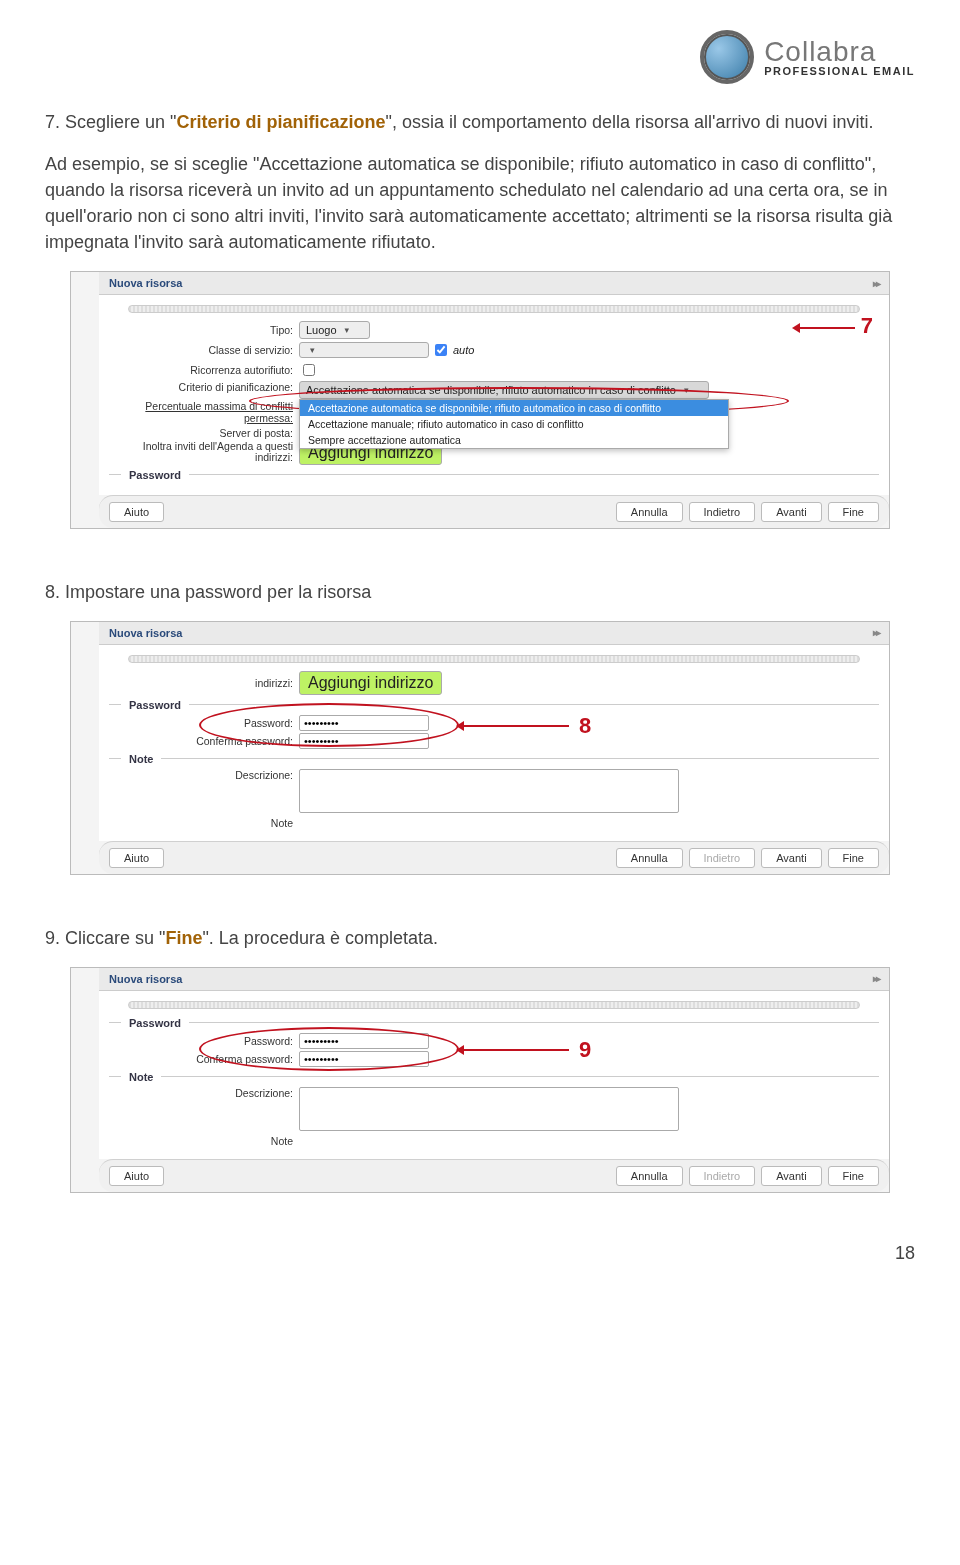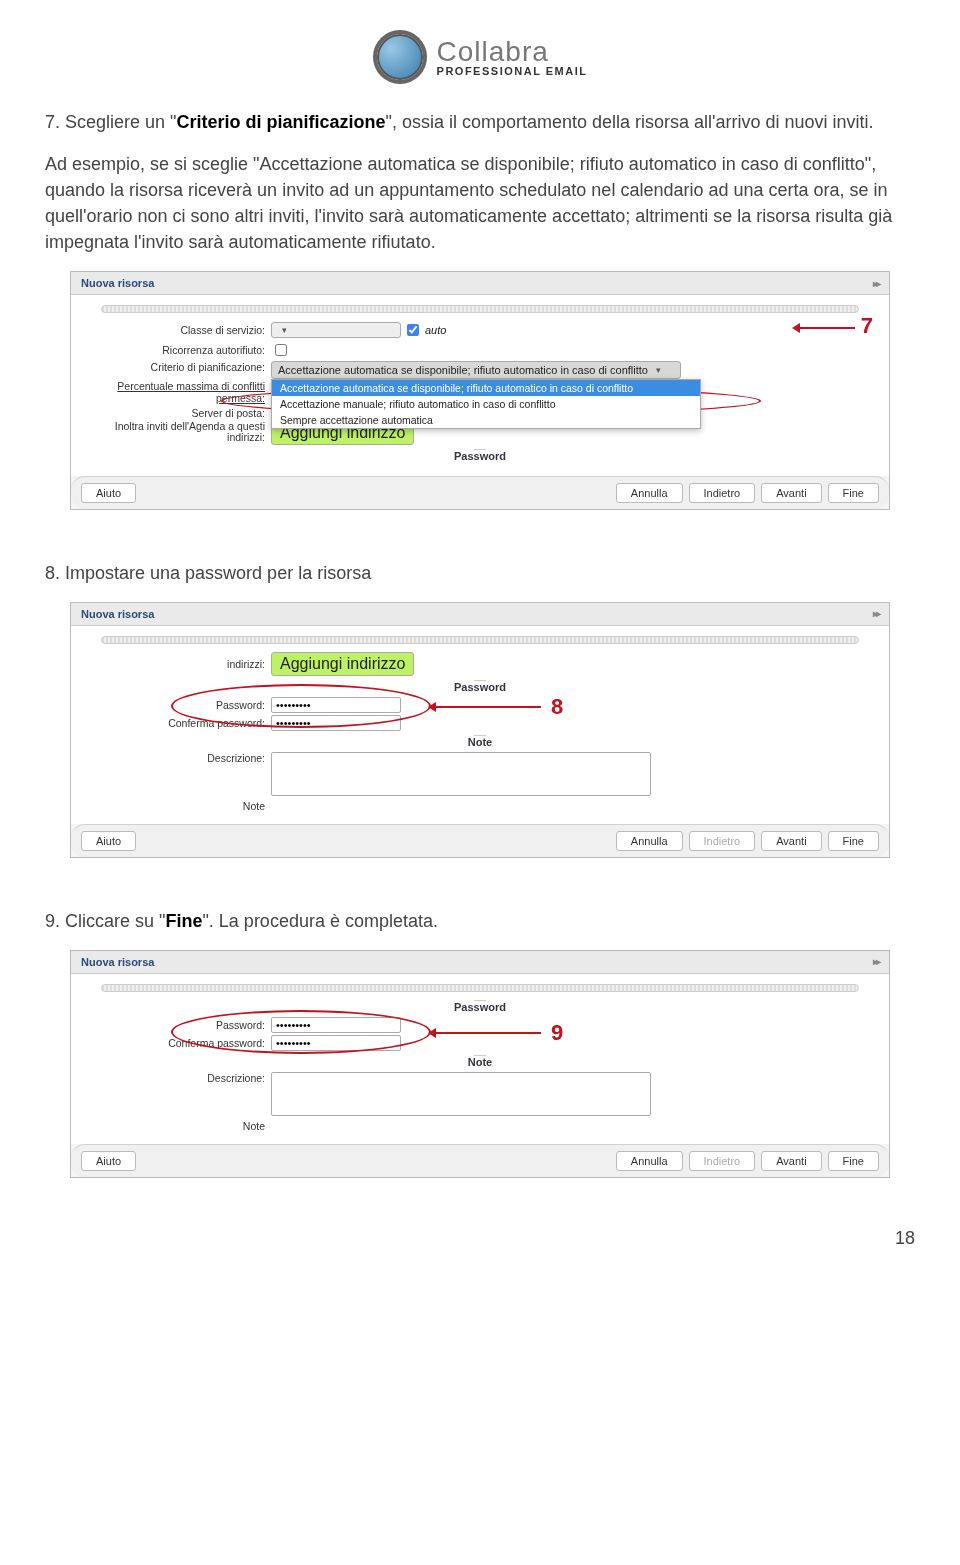--- a/index.html
+++ b/index.html
@@ -6,21 +6,21 @@
   body {
     margin: 0;
     padding: 30px 45px;
     font-family: Arial, Helvetica, sans-serif;
     background: #fff;
     color: #333;
     width: 960px;
   }
   .header-logo {
     display: flex;
-    justify-content: center;
+    justify-content: flex-end;
     align-items: center;
     gap: 10px;
     margin-bottom: 25px;
   }
   .logo-circle {
     width: 54px; height: 54px;
     border-radius: 50%;
     border: 4px solid #666;
     position: relative;
     display: flex;
@@ -31,30 +31,31 @@
     content: "";
     width: 42px; height: 42px;
     border-radius: 50%;
     background: radial-gradient(circle at 30% 30%, #9ac8e8, #3b7ca8);
     border: 2px solid #555;
   }
   .logo-txt { display: flex; flex-direction: column; line-height: 1; }
   .logo-brand { font-size: 28px; font-weight: 300; color: #777; letter-spacing: 1px; }
   .logo-sub { font-size: 11px; font-weight: 900; letter-spacing: 1.5px; color: #333; }
   .para { font-size: 18px; line-height: 1.45; margin: 0 0 16px 0; color: #444; }
-  .para b, .para strong { color: #000000; }
+  .para b, .para strong { color: #a16207; }
 
   .screenshot {
     border: 1px solid #bbb;
     background: #f4f4f4;
     margin: 10px auto 50px auto;
     width: 820px;
     font-size: 11px;
     position: relative;
     color: #222;
+    padding-left: 28px;
   }
   .dlg-titlebar {
     background: #eaeaea;
     border-bottom: 1px solid #ccc;
     padding: 5px 10px;
     font-weight: bold;
     color: #2a4a7a;
     display: flex;
     justify-content: space-between;
     align-items: center;
@@ -77,21 +78,21 @@
   .dropdown-open {
     position: absolute;
     background: #fff;
     border: 1px solid #aaa;
     box-shadow: 0 2px 6px rgba(0,0,0,0.25);
     font-size: 10.5px;
     z-index: 5;
   }
   .dropdown-open div { padding: 2px 8px; white-space: nowrap; }
   .dropdown-open div.sel { background: #3b8de0; color: #fff; }
-  .fieldset-hdr { display: flex; align-items: center; margin: 4px 0; flex-direction: column; }
+  .fieldset-hdr { display: flex; align-items: center; margin: 4px 0; }
   .fieldset-hdr .line { flex: 1; height: 1px; background: #ccc; }
   .fieldset-hdr .txt { padding: 0 8px; font-weight: bold; color: #334; font-size: 11px; }
   .fieldset-hdr .dash { width: 12px; height: 1px; background: #ccc; }
   .dlg-footer {
     background: #f0f0f0;
     border-top: 1px solid #d0d0d0;
     padding: 6px 10px;
     display: flex;
     justify-content: space-between;
     align-items: center;
@@ -157,20 +158,26 @@
 <p class="para">Ad esempio, se si sceglie "Accettazione automatica se disponibile; rifiuto automatico in caso di conflitto", quando la risorsa riceverà un invito ad un appuntamento schedulato nel calendario ad una certa ora, se in quell'orario non ci sono altri inviti, l'invito sarà automaticamente accettato; altrimenti se la risorsa risulta già impegnata l'invito sarà automaticamente rifiutato.</p>
 
 <div class="screenshot" style="height:auto;">
   <div class="dlg-titlebar">
     <span>Nuova risorsa</span>
     <span class="chev">▸▸</span>
   </div>
   <div class="dlg-body">
     <div class="scroll-strip"></div>
 
+    <div class="form-row">
+      <span class="lbl">Tipo:</span>
+      <span class="select-sm">
+          <span>Luogo</span>
+        </span>
+    </div>
     <div class="form-row">
       <span class="lbl">Classe di servizio:</span>
       <span class="select-sm" style="width:130px;"></span>
       <input type="checkbox" class="checkbox" checked="" style="margin-left: 6px;">
       <span style="padding-left:3px;font-style:italic;">auto</span>
     </div>
     <div class="form-row">
       <span class="lbl">Ricorrenza autorifiuto:</span>
       <input type="checkbox" class="checkbox" style="">
     </div>

